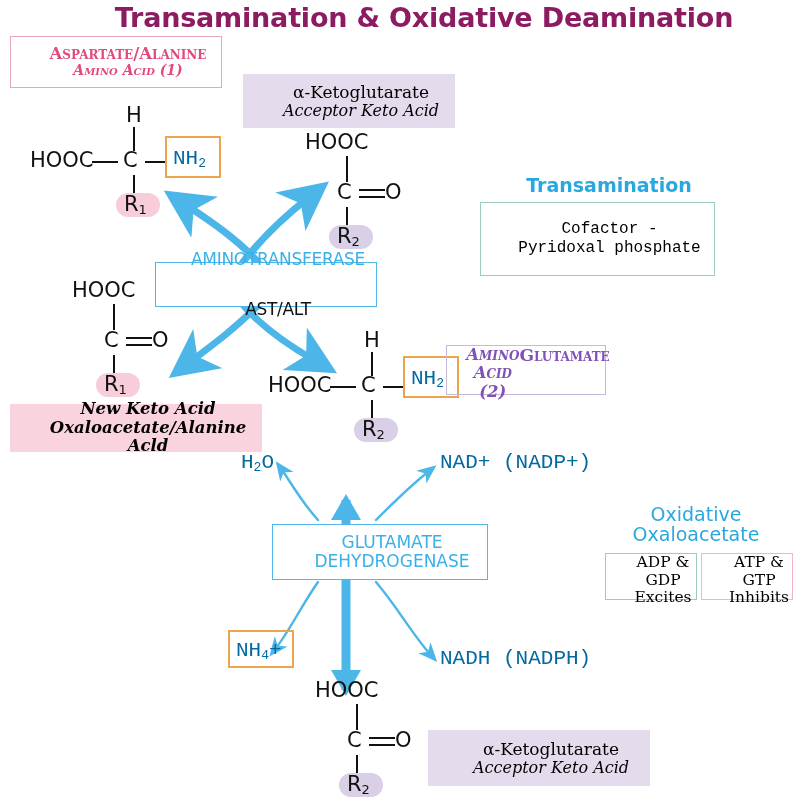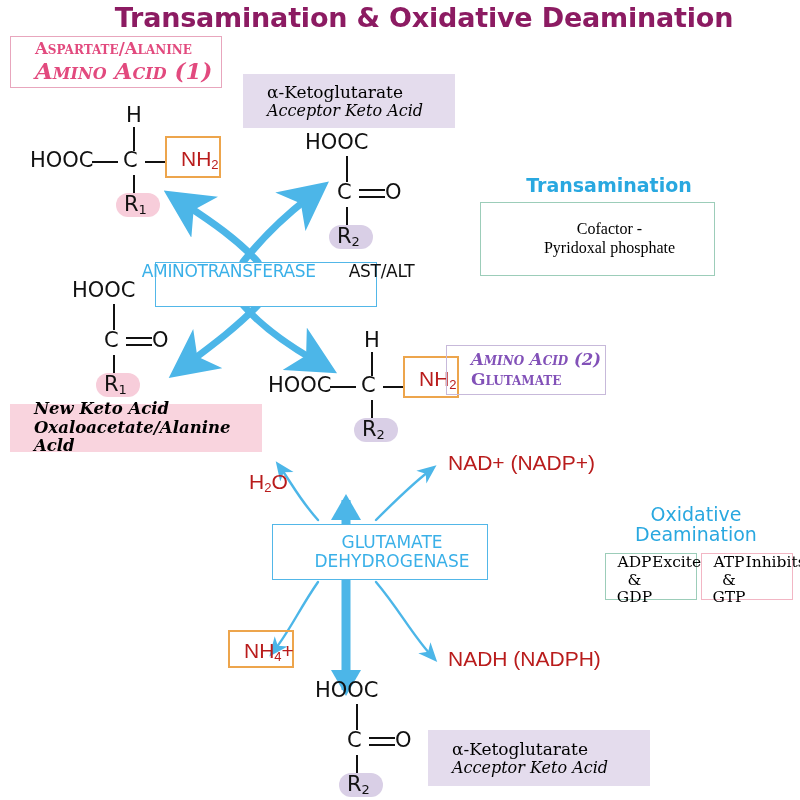--- a/index.html
+++ b/index.html
@@ -17,35 +17,36 @@
   #title{
     left:0;top:2px;width:800px;text-align:center;
     font-family:"DejaVu Sans", sans-serif;
     font-weight:bold;font-size:27px;color:#8c1b62;
     letter-spacing:-0.2px;
   }
 
   
   .boxlabel{
     box-sizing:border-box;
+    text-align:center;
     line-height:1.12;
   }
 
   
   #aspartate-box{
     left:10px;top:36px;width:212px;height:52px;
     border:1.5px solid #e8a6bd;
     color:#e24a7e;
     font-family:"DejaVu Serif", serif;
     font-size:17px;font-weight:bold;font-style:italic;
     font-variant:small-caps;
     display:flex;flex-direction:column;justify-content:center;
   }
   #aspartate-box .l1{font-style:normal;font-size:16.5px;}
-  #aspartate-box .l2{font-size:23px;}
+  #aspartate-box .l2{font-size:14px;}
 
   
   #akg-top{
     left:243px;top:74px;width:212px;height:54px;
     background:#e4dced;color:#000;
     font-family:"DejaVu Serif", serif;
     font-size:17px;
     display:flex;flex-direction:column;justify-content:center;
   }
   #akg-top .l2{font-style:italic;font-size:16px;}
@@ -70,30 +71,30 @@
   }
 
   
   #aa2-box{
     left:446px;top:345px;width:160px;height:50px;
     border:1.5px solid #c7b9da;
     color:#8251b8;
     font-family:"DejaVu Serif", serif;
     font-weight:bold;font-size:16.5px;
     font-variant:small-caps;
-    display:flex;flex-direction:column;justify-content:center;
+    display:flex;flex-direction:row;justify-content:center;
   }
   #aa2-box .l1{font-style:italic;}
   #aa2-box .l2{font-style:normal;font-size:17px;}
 
   
   #aminotransferase-box{
     left:155px;top:262px;width:196px;height:43px;
     border:1.6px solid #52b7e8;background:#fff;
-    display:flex;flex-direction:row;justify-content:center;
+    display:flex;flex-direction:column;justify-content:center;
     text-align:center;
     gap:33px;
   }
   #aminotransferase-box .enzname{
     color:#3ab0e8;font-size:17px;font-family:"DejaVu Sans", sans-serif;
     letter-spacing:-0.3px;line-height:1;
   }
   #aminotransferase-box .enzsub{
     color:#111;font-size:17px;font-family:"DejaVu Sans", sans-serif;
     letter-spacing:-0.3px;line-height:1.05;
@@ -112,38 +113,38 @@
 
   
   .sideheading{
     color:#29a8e0;font-family:"DejaVu Sans", sans-serif;
     font-size:19px;text-align:center;line-height:1.05;
   }
   #transamination-heading{left:495px;top:176px;width:180px;font-weight:bold;}
   #cofactor-box{
     left:480px;top:202px;width:209px;height:72px;
     border:1.2px solid #9ccdb9;background:#fff;
-    font-family:Liberation Serif, serif;font-size:16px;color:#000;
+    font-family:Liberation Mono, monospace;font-size:16px;color:#000;
     display:flex;flex-direction:column;justify-content:center;
     text-align:center;line-height:1.18;
   }
 
   #oxdeam-heading{left:582px;top:505px;width:180px;}
   #adp-box{
     left:605px;top:553px;width:92px;height:47px;
     border:1.2px solid #9ccdb9;background:#fff;
   }
   #atp-box{
     left:701px;top:553px;width:92px;height:47px;
     border:1.2px solid #f2b6c4;background:#fff;
   }
   .regbox{
     box-sizing:border-box;
     font-family:"DejaVu Serif", serif;font-size:15.5px;color:#000;
-    display:flex;flex-direction:row;justify-content:center;
+    display:flex;flex-direction:column;justify-content:flex-start;
     text-align:center;line-height:1.14;
   }
 
   
   .mol{font-family:"DejaVu Sans", sans-serif;color:#111;}
   .mol .atom{position:absolute;white-space:nowrap;font-size:21px;line-height:1;}
   .mol .sub{font-size:13px;vertical-align:-3px;}
   .mol .vbond{position:absolute;width:2px;background:#111;}
   .mol .hbond{position:absolute;height:2px;background:#111;}
 
@@ -151,22 +152,22 @@
   .rpill{position:absolute;border-radius:12px;}
   .rpill.pink{background:#f7cdda;}
   .rpill.purple{background:#d9cfe6;}
   .nh-box{
     position:absolute;border:2px solid #eda54c;background:transparent;
     box-sizing:border-box;
   }
 
   
   .smalltext{
-    position:absolute;font-family:Liberation Sans, sans-serif;
-    font-size:21px;color:#b91c1c;white-space:nowrap;line-height:1;margin-left:8px;
+    position:absolute;font-family:Liberation Mono, monospace;
+    font-size:21px;color:#0369a1;white-space:nowrap;line-height:1;
   }
   .smalltext .sub{font-size:13px;vertical-align:-3px;}
 
   svg.overlay{position:absolute;left:0;top:0;width:800px;height:800px;pointer-events:none;}
 </style>
 </head>
 <body>
 
 <div id="stage">
 
@@ -279,37 +280,37 @@
     <span class="atom" style="left:94px;top:89px;"><span>R</span><span class="sub">2</span></span>
   </div>
   <div class="nh-box" style="left:403px;top:356px;width:56px;height:42px;"></div>
   <span class="smalltext" style="left:411px;top:368px;"><span>NH</span><span class="sub">2</span></span>
 
   <div class="abs boxlabel" id="aa2-box">
     <div class="l1">Amino Acid (2)</div>
     <div class="l2">Glutamate</div>
   </div>
 
-  <span class="smalltext" style="left:241px;top:471px;"><span>H</span><span class="sub">2</span><span>O</span></span>
+  <span class="smalltext" style="left:241px;top:452px;"><span>H</span><span class="sub">2</span><span>O</span></span>
 
   <span class="smalltext" style="left:440px;top:452px;">NAD+ (NADP+)</span>
 
   <span class="smalltext" style="left:440px;top:648px;">NADH (NADPH)</span>
 
   <div class="nh-box" style="left:228px;top:630px;width:66px;height:38px;"></div>
   <span class="smalltext" style="left:236px;top:640px;"><span>NH</span><span class="sub">4</span><span>+</span></span>
 
   <div class="abs" id="gdh-box">
     <div class="enzname">GLUTAMATE</div>
     <div class="enzname">DEHYDROGENASE</div>
   </div>
 
   <div class="abs sideheading" id="oxdeam-heading">
     <div>Oxidative</div>
-    <div>Deamination</div>
+    <div>Oxaloacetate</div>
   </div>
   <div class="abs regbox" id="adp-box">
     <div>ADP &amp; GDP</div>
     <div>Excites</div>
   </div>
   <div class="abs regbox" id="atp-box">
     <div>ATP &amp; GTP</div>
     <div>Inhibits</div>
   </div>
 

